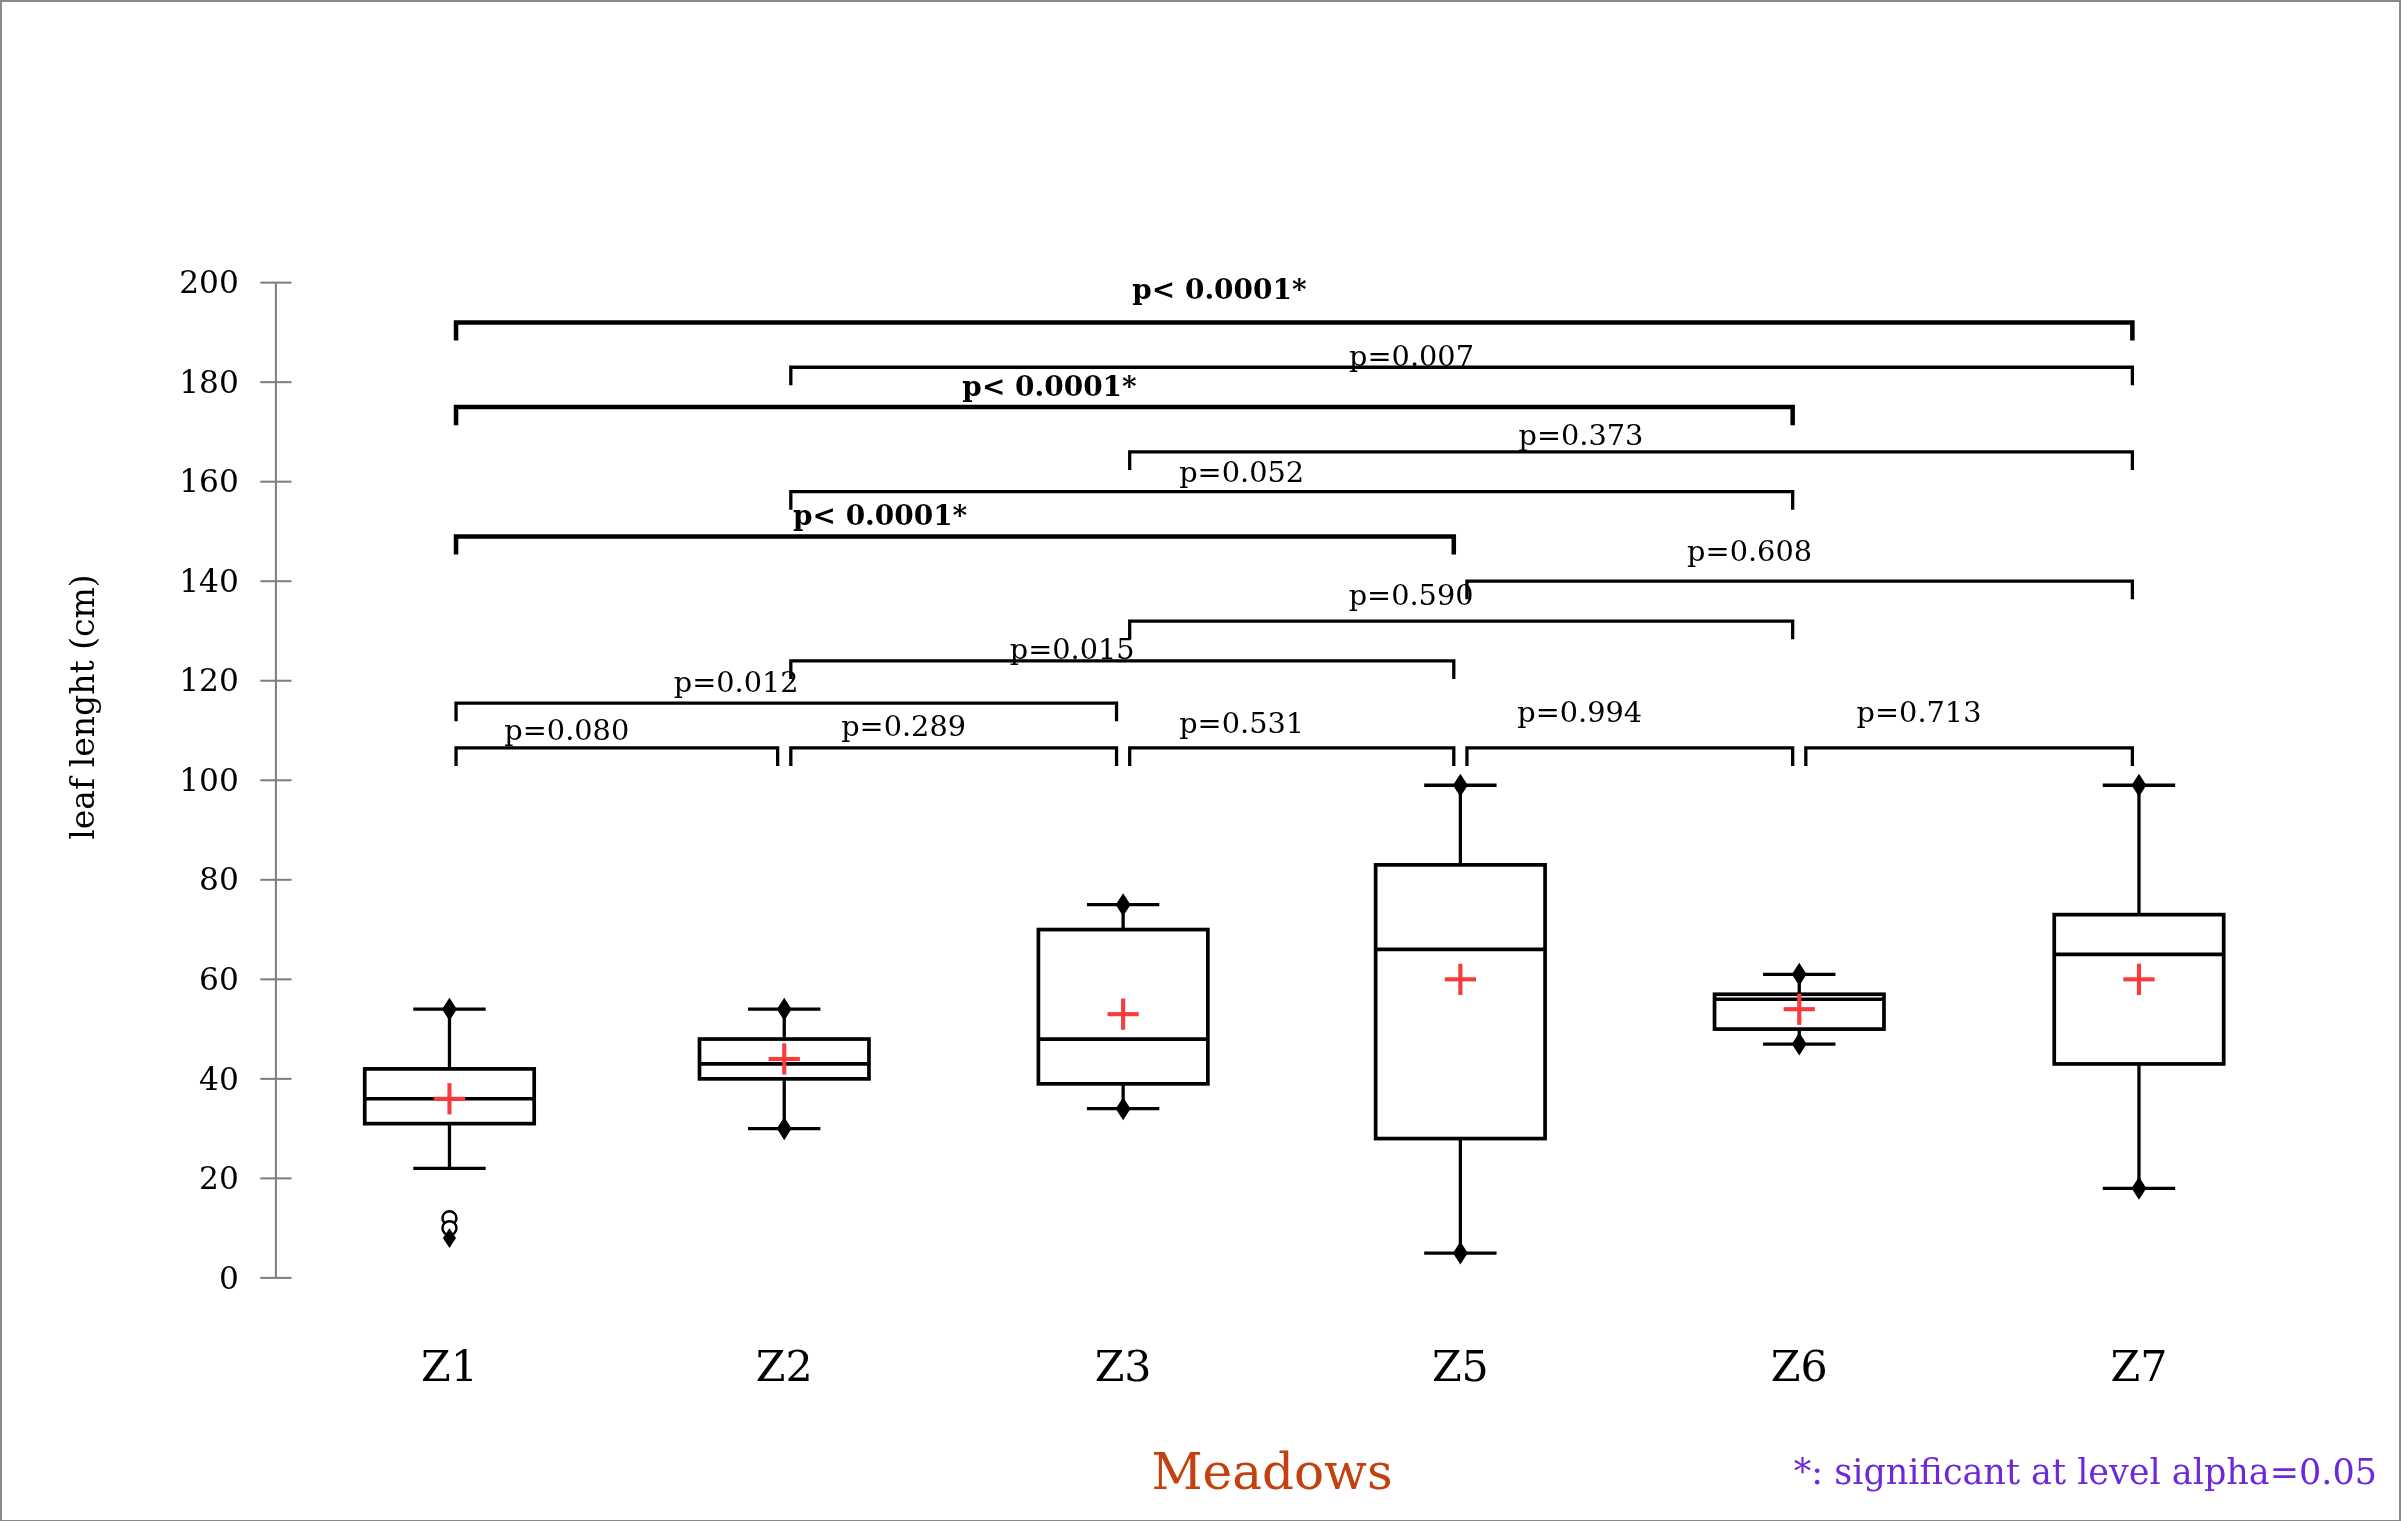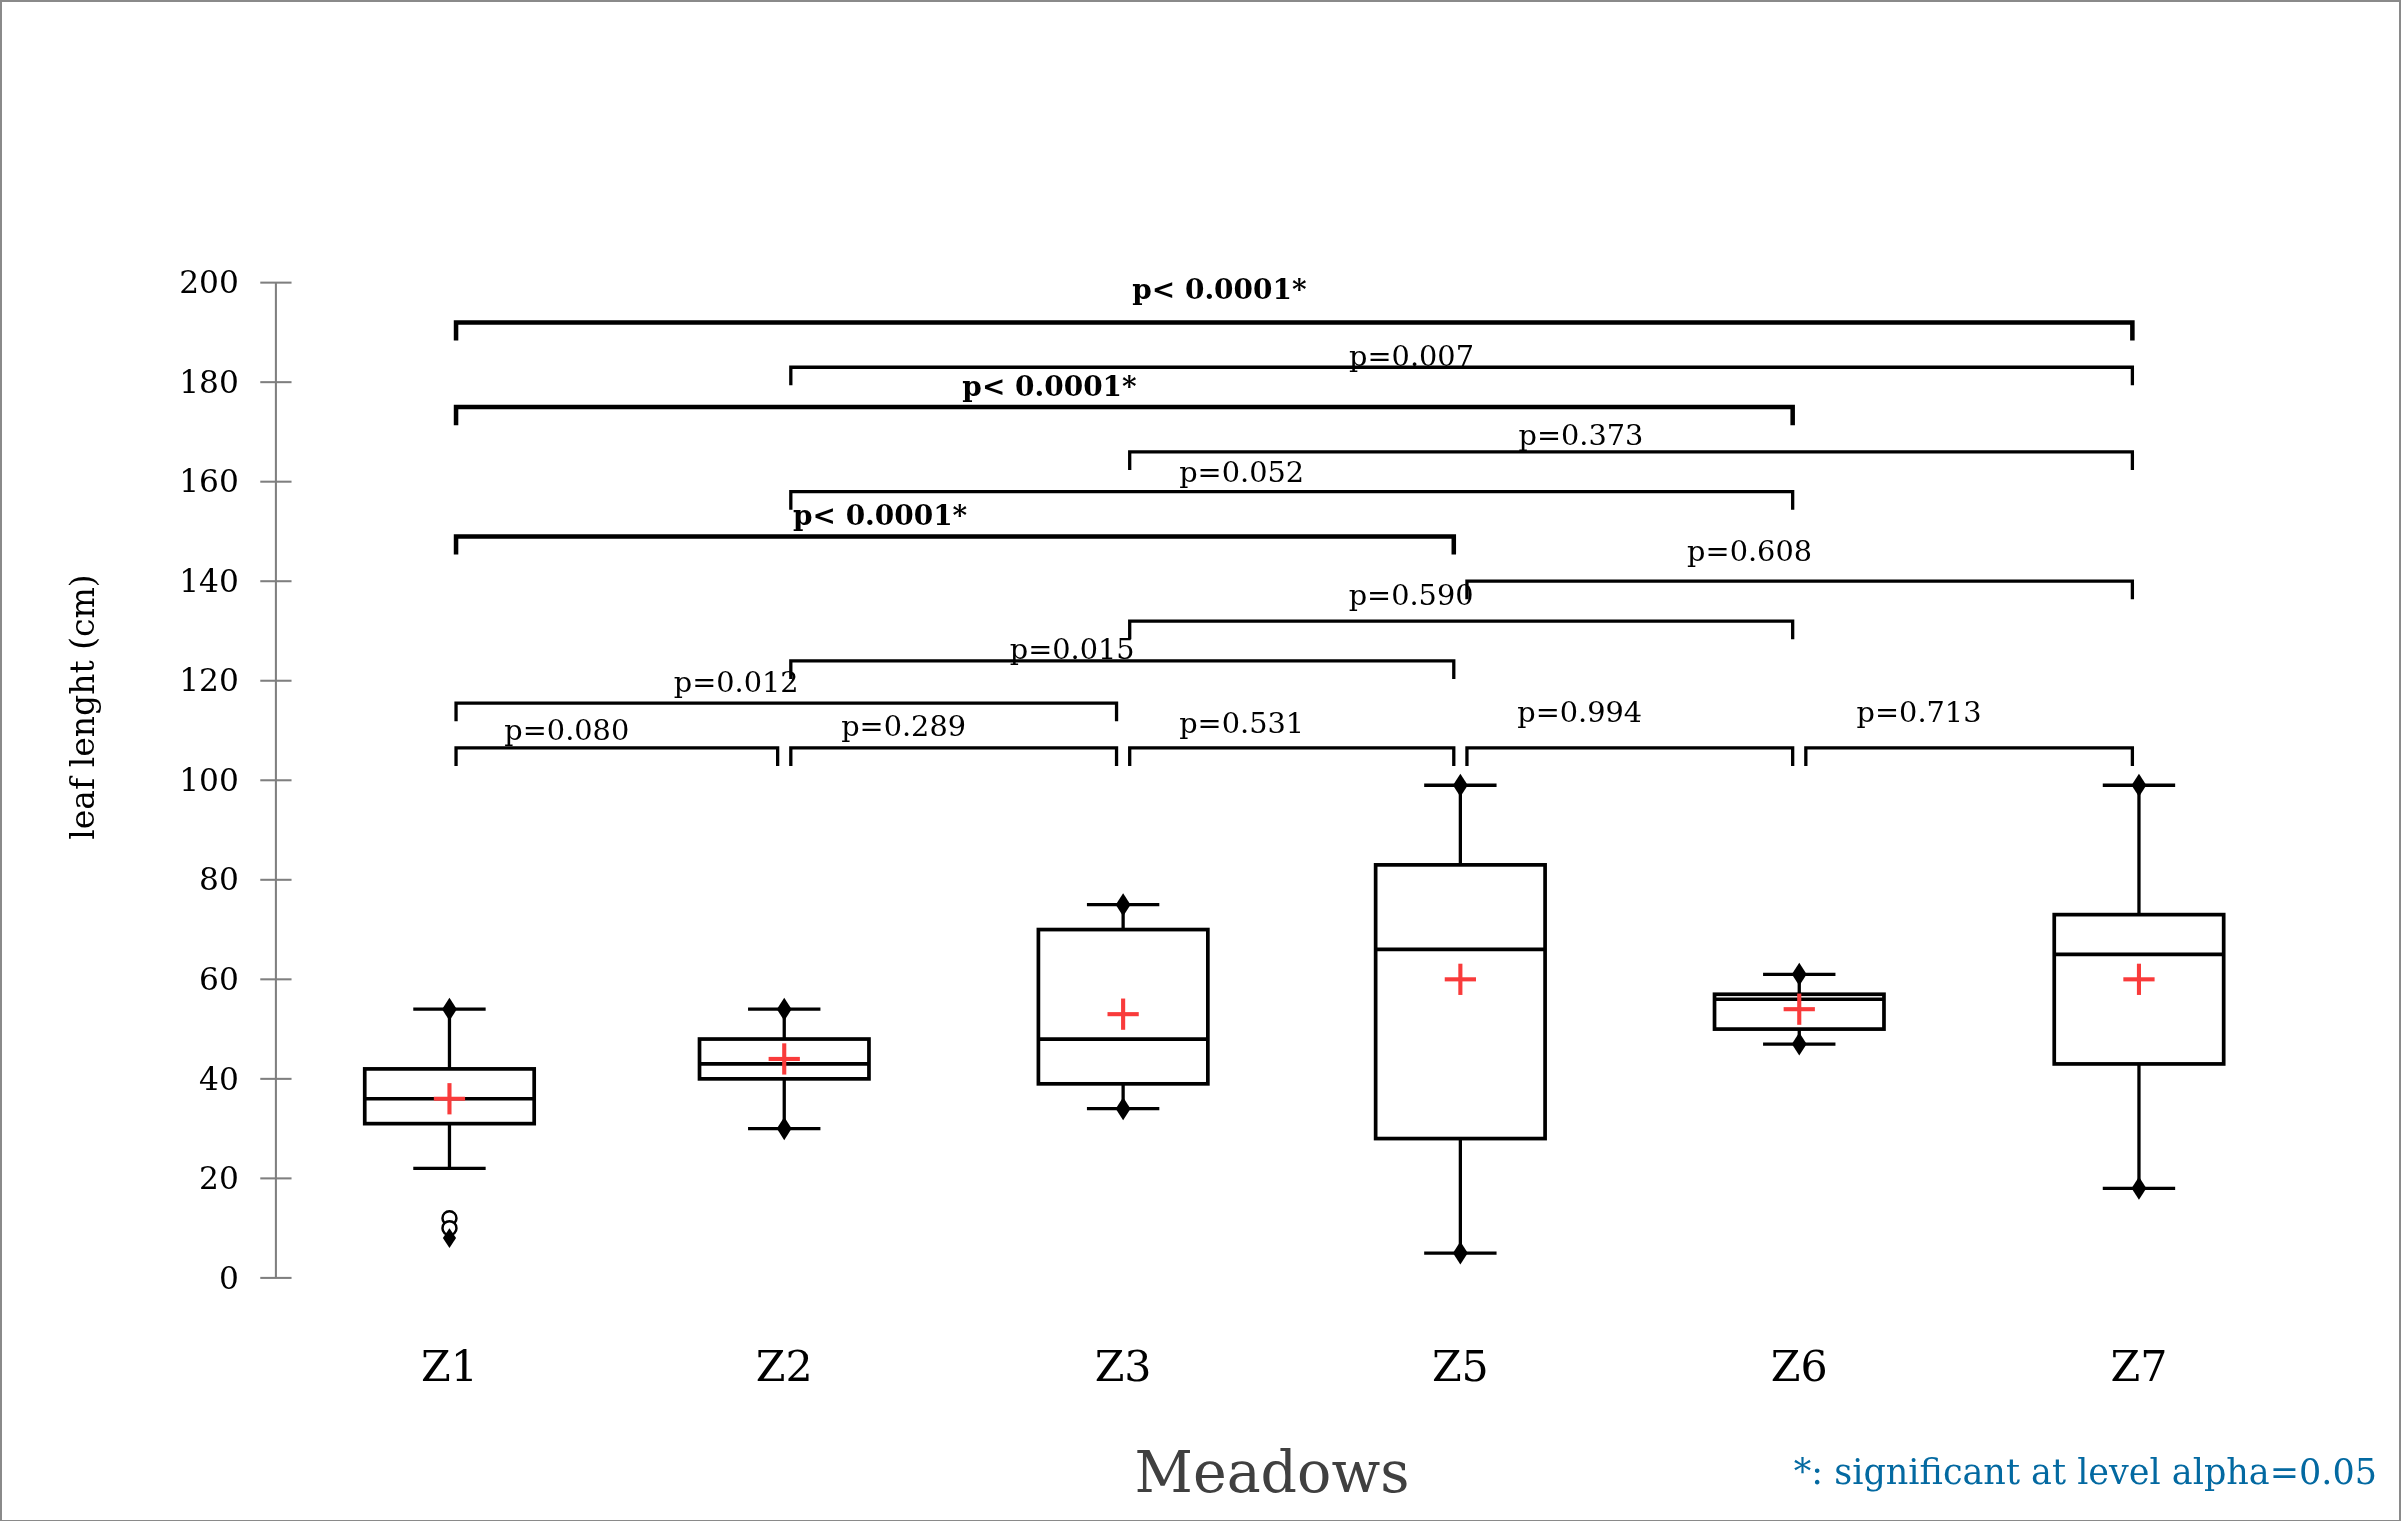--- a/index.html
+++ b/index.html
@@ -19,30 +19,30 @@
     left: 80px; top: 705px;
     transform: translate(-50%, -50%) rotate(-90deg);
     font-size: 33px;
     color: #000;
     white-space: nowrap;
   }
   .axis-title-x {
     position: absolute;
     left: 1270px; top: 1470px;
     transform: translate(-50%, -50%);
-    font-size: 57px;
-    color: #404040;
+    font-size: 50px;
+    color: #c2410c;
     white-space: nowrap;
   }
   .footnote {
     position: absolute;
     right: 22px; top: 1470px;
     transform: translateY(-50%);
     font-size: 35px;
-    color: #0369a1;
+    color: #6d28d9;
     white-space: nowrap;
   }
 </style>
 </head>
 <body>
 
 <div class="figure">
   <svg id="plot" width="2401" height="1522" viewBox="0 0 2919 1850">
       <g>
         <line x1="333" y1="341" x2="333" y2="1551" stroke="#7f7f7f" stroke-width="2.5"></line>

